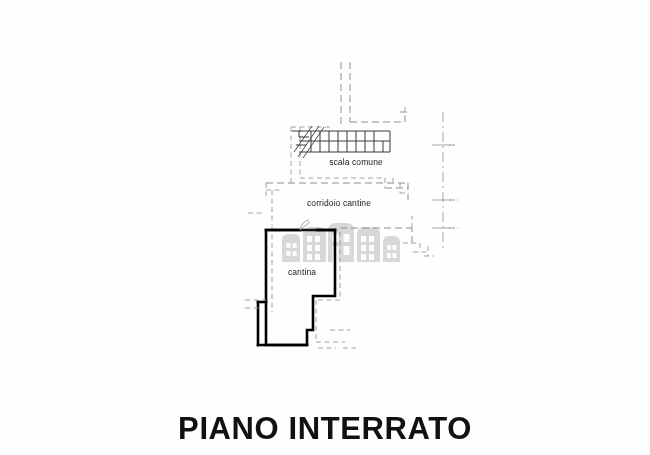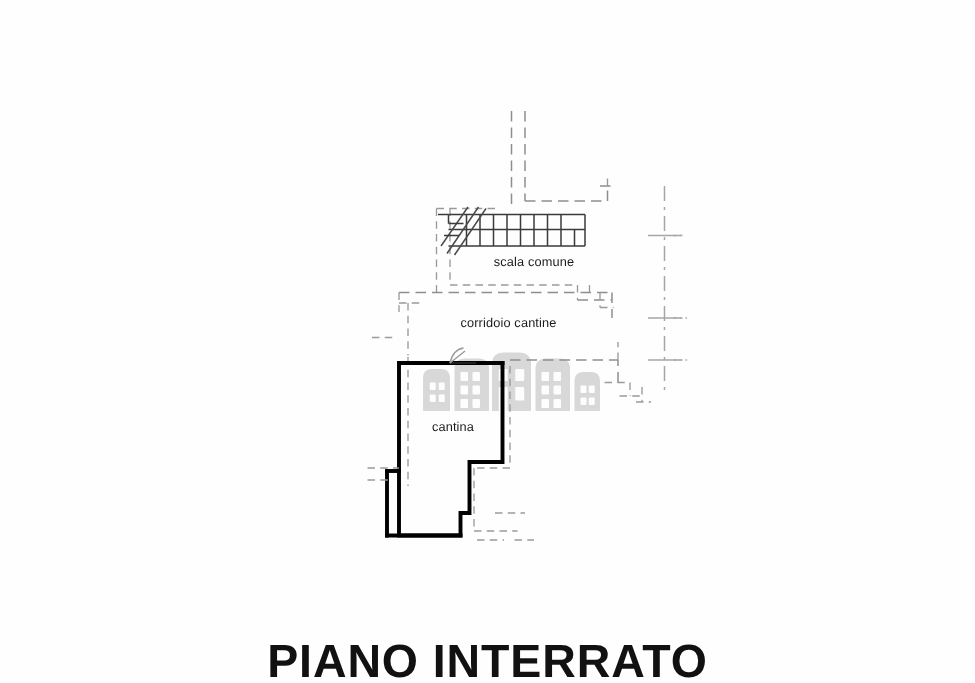--- a/index.html
+++ b/index.html
@@ -11,21 +11,21 @@
     width: 650px;
     height: 455px;
     position: relative;
     overflow: hidden;
     font-family: "Liberation Sans", sans-serif;
     background: #fefefe;
   }
   #plan-root {
     position: absolute;
     left: 0;
-    top: 12px;
+    top: 0;
     width: 650px;
     height: 333px;
     text-align: center;
   }
   #plan-svg {
     display: block;
     width: 650px;
     height: 455px;
   }
   .room-label {

